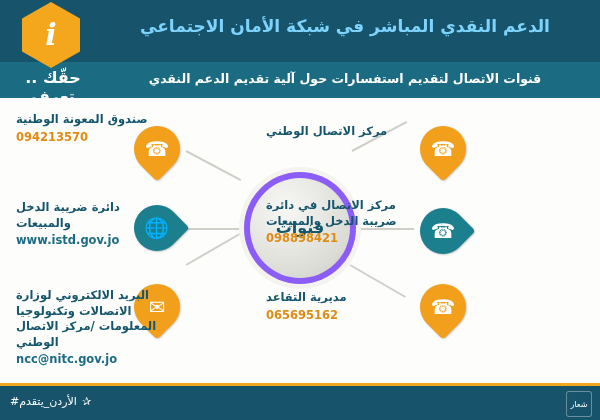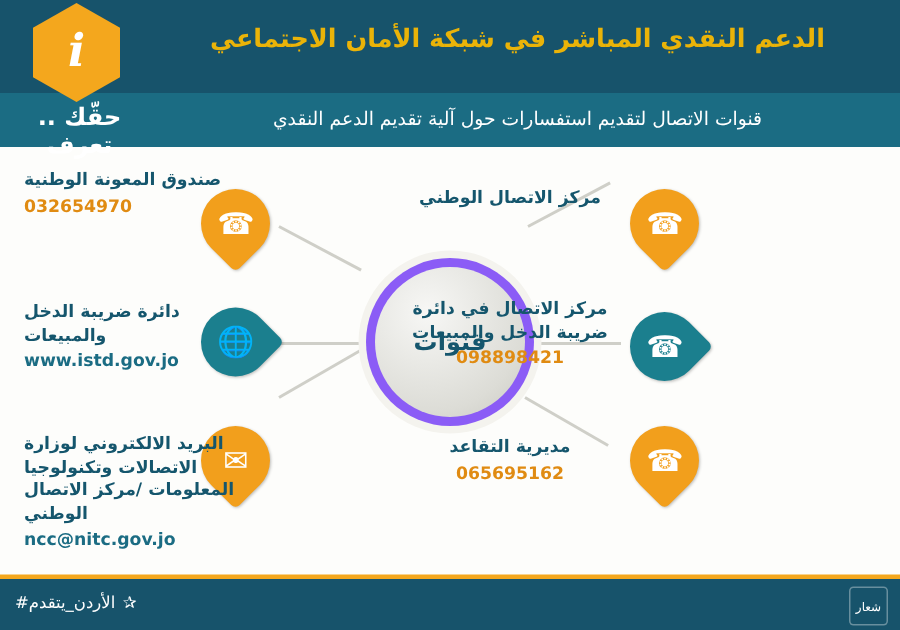--- a/index.html
+++ b/index.html
@@ -13,31 +13,31 @@
   .page{position:relative;width:600px;height:420px;background:#fdfdfb;}
 
   
   .header{
     position:absolute;top:0;left:0;width:600px;height:62px;
     background:#17536b;
   }
   .header-title{
     position:absolute;top:16px;right:0;left:90px;
     text-align:center;
-    color:#eab308;
+    color:#7dd3fc;
     font-size:17px;font-weight:bold;
     letter-spacing:0;
   }
   .subheader{
     position:absolute;top:62px;left:0;width:600px;height:36px;
     background:#1b6c83;
   }
   .subheader-title{
     position:absolute;top:9px;right:0;left:90px;
-    text-align:center;color:#ffffff;font-size:12.5px;font-weight:normal;
+    text-align:center;color:#ffffff;font-size:12.5px;font-weight:bold;
   }
 
   
   .hex{
     position:absolute;top:2px;left:22px;width:58px;height:66px;
     background:#f4a71d;
     clip-path:polygon(50% 0%,100% 25%,100% 75%,50% 100%,0% 75%,0% 25%);
     display:flex;align-items:center;justify-content:center;
   }
   .hex-i{
@@ -89,21 +89,21 @@
   .pin-6{left:134px;top:284px;}    
 
   
   .line{position:absolute;background:#cfcfc8;height:2px;transform-origin:left center;}
 
   
   .label{position:absolute;font-size:11.5px;line-height:1.35;color:#15566d;}
   .label .name{font-weight:bold;color:#15566d;display:block;}
   .label .val{color:#e08b12;font-weight:bold;display:block;margin-top:2px;}
   .label .val.link{color:#1b6c83;}
-  .label.right{right:186px;text-align:center;width:148px;}
+  .label.right{right:186px;text-align:left;width:148px;}
   .label.left{left:16px;text-align:left;width:160px;}
 
   .lb-1{top:124px;}
   .lb-2{top:112px;}
   .lb-3{top:198px;}
   .lb-4{top:200px;}
   .lb-5{top:290px;}
   .lb-6{top:288px;}
 
   
@@ -185,21 +185,21 @@
     <span class="name">مركز الاتصال في دائرة ضريبة الدخل والمبيعات</span>
     <span class="val">098898421</span>
   </div>
   <div class="label right lb-5">
     <span class="name">مديرية التقاعد</span>
     <span class="val">065695162</span>
   </div>
 
   <div class="label left lb-2">
     <span class="name">صندوق المعونة الوطنية</span>
-    <span class="val">032654970</span>
+    <span class="val">094213570</span>
   </div>
   <div class="label left lb-4">
     <span class="name">دائرة ضريبة الدخل والمبيعات</span>
     <span class="val link">www.istd.gov.jo</span>
   </div>
   <div class="label left lb-6">
     <span class="name">البريد الالكتروني لوزارة الاتصالات وتكنولوجيا المعلومات /مركز الاتصال الوطني</span>
     <span class="val link">ncc@nitc.gov.jo</span>
   </div>
 

